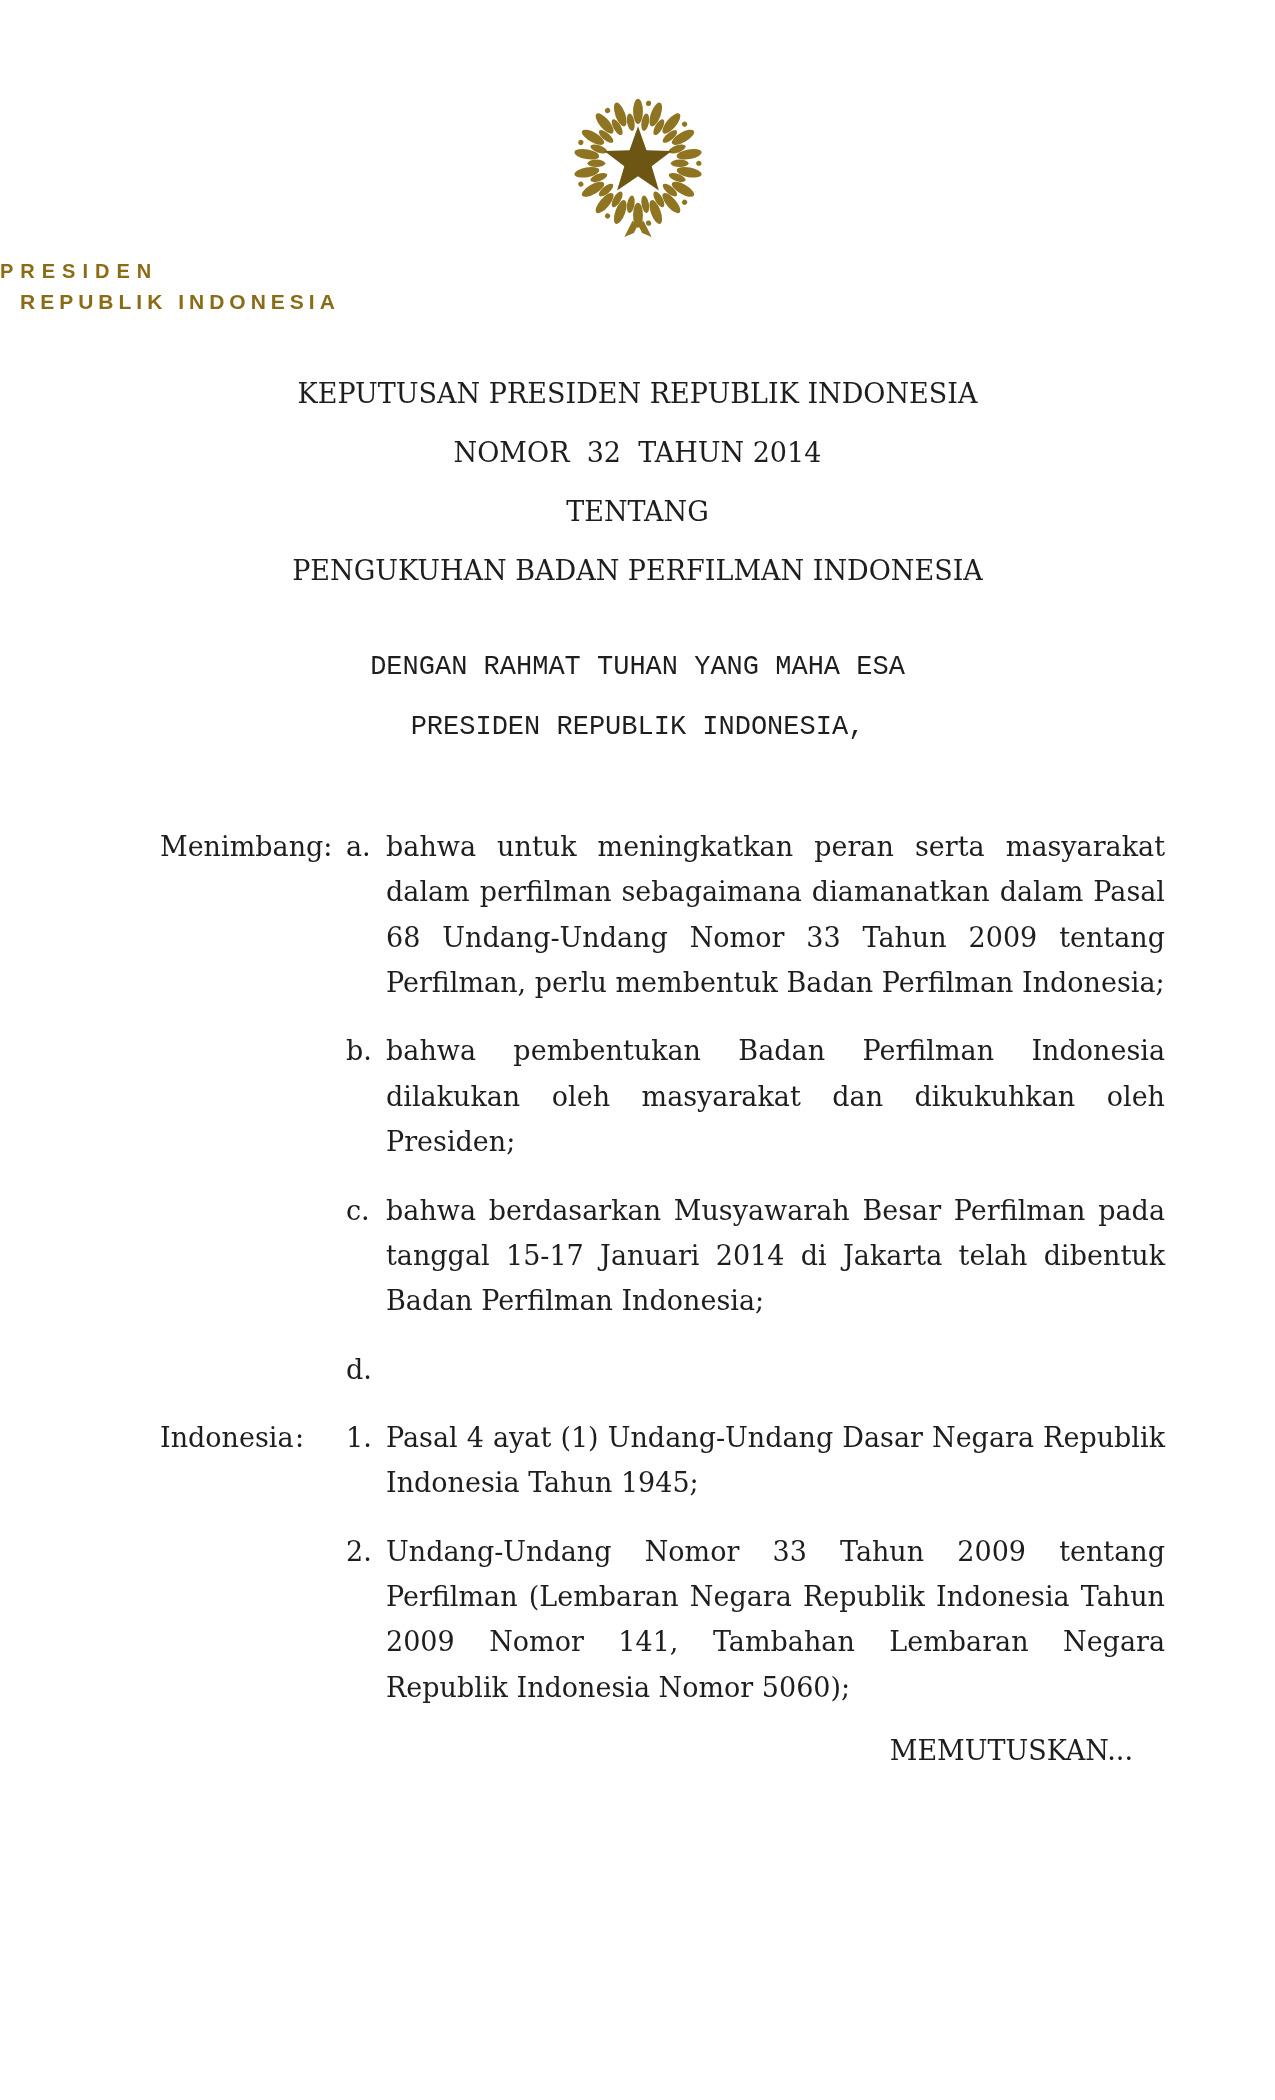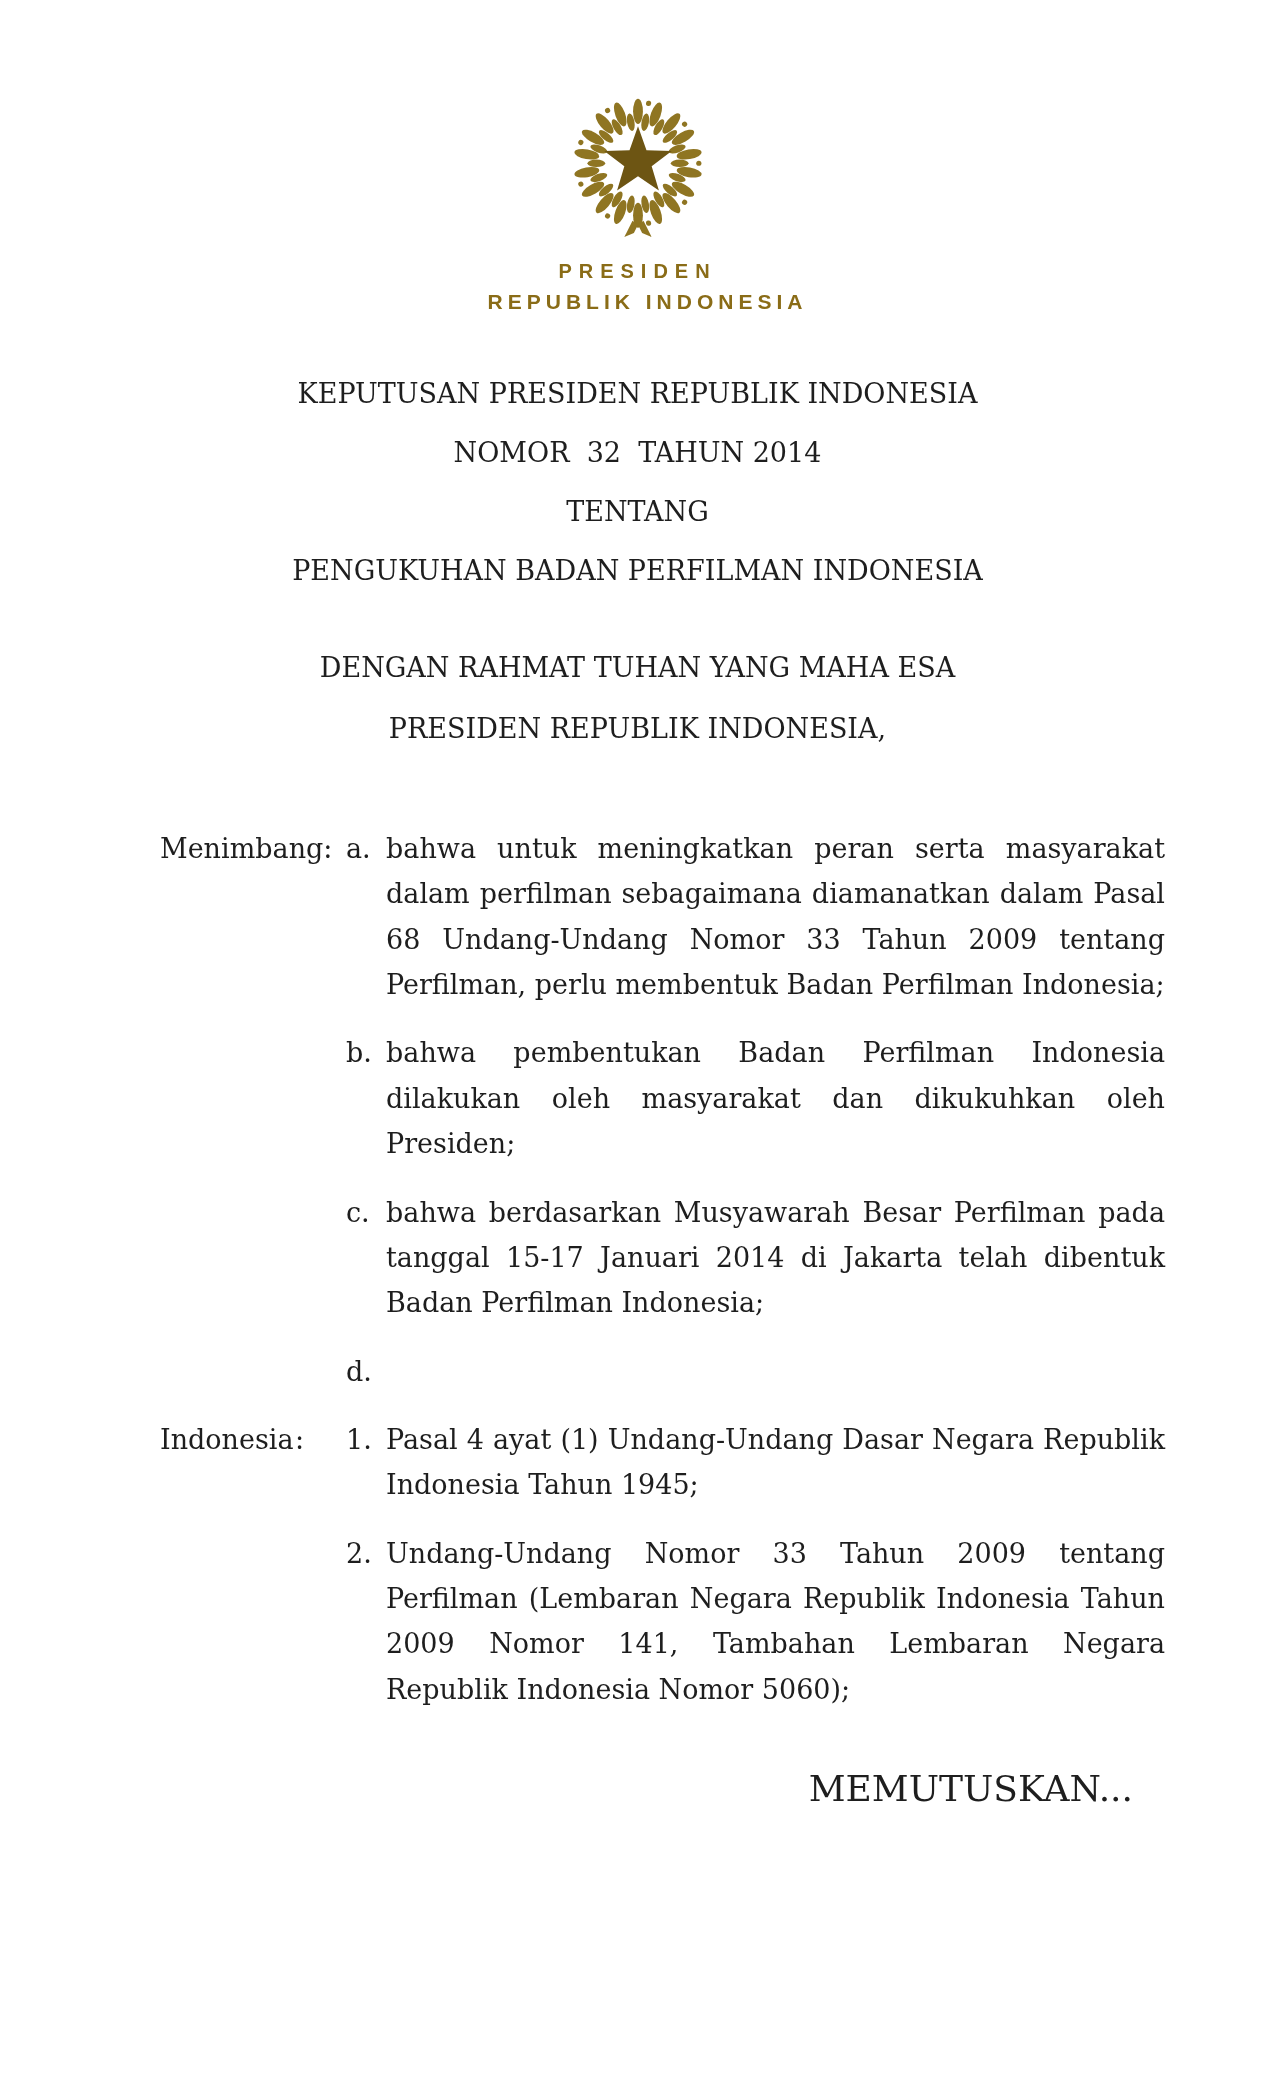--- a/index.html
+++ b/index.html
@@ -13,39 +13,39 @@
     background: #ffffff;
     font-family: "DejaVu Serif", "Liberation Serif", serif;
     color: #1e1e1e;
     overflow: hidden;
   }
 
   
   .seal-wrap { padding-top: 84px; text-align: center; }
   .seal-svg { display: inline-block; }
 
-  .letterhead { text-align: center; margin-top: 8px; }
+  .letterhead { text-align: left; margin-top: 8px; }
   .letterhead-line1 {
     font-family: "Liberation Sans", sans-serif;
     font-size: 20px; letter-spacing: 7px; font-weight: 600;
     color: #8a6c17;
   }
   .letterhead-line2 {
     font-family: "Liberation Sans", sans-serif;
     font-size: 21px; letter-spacing: 5px; font-weight: 600;
     color: #8a6c17; margin-top: 7px; padding-left: 20px;
   }
 
   
   .title-block { margin-top: 64px; text-align: center; font-size: 27px; }
   .title-line { margin: 0 0 28px 0; white-space: pre-wrap; }
   .title-line:last-child { margin-bottom: 0; }
 
   .preamble { margin-top: 66px; text-align: center; font-size: 27px; }
-  .preamble-line { margin: 0 0 30px 0; }
+  .preamble-line { margin: 0 0 30px 0; font-family: Liberation Mono, monospace; }
   .preamble-line:last-child { margin-bottom: 0; }
 
   
   .body-block {
     margin-top: 82px;
     padding: 0 110px 0 160px;
     font-size: 27px;
   }
   .clause-row {
     display: grid;
@@ -60,24 +60,24 @@
     white-space: nowrap;
   }
   .item-marker { text-align: left; }
   .item-text {
     text-align: justify;
     text-justify: inter-word;
   }
   .section-gap { margin-top: 12px; }
 
   .catchword {
-    margin-top: 56px;
+    margin-top: 25px;
     padding: 0 142px 0 160px;
     text-align: right;
-    font-size: 36px;
+    font-size: 27px;
   }
 </style>
 </head>
 <body>
 
 <div class="page">
 
   <div class="seal-wrap">
     <svg class="seal-svg" width="164" height="164" viewBox="0 0 120 120" aria-hidden="true">
       <g id="wreath" fill="#8f7522">

